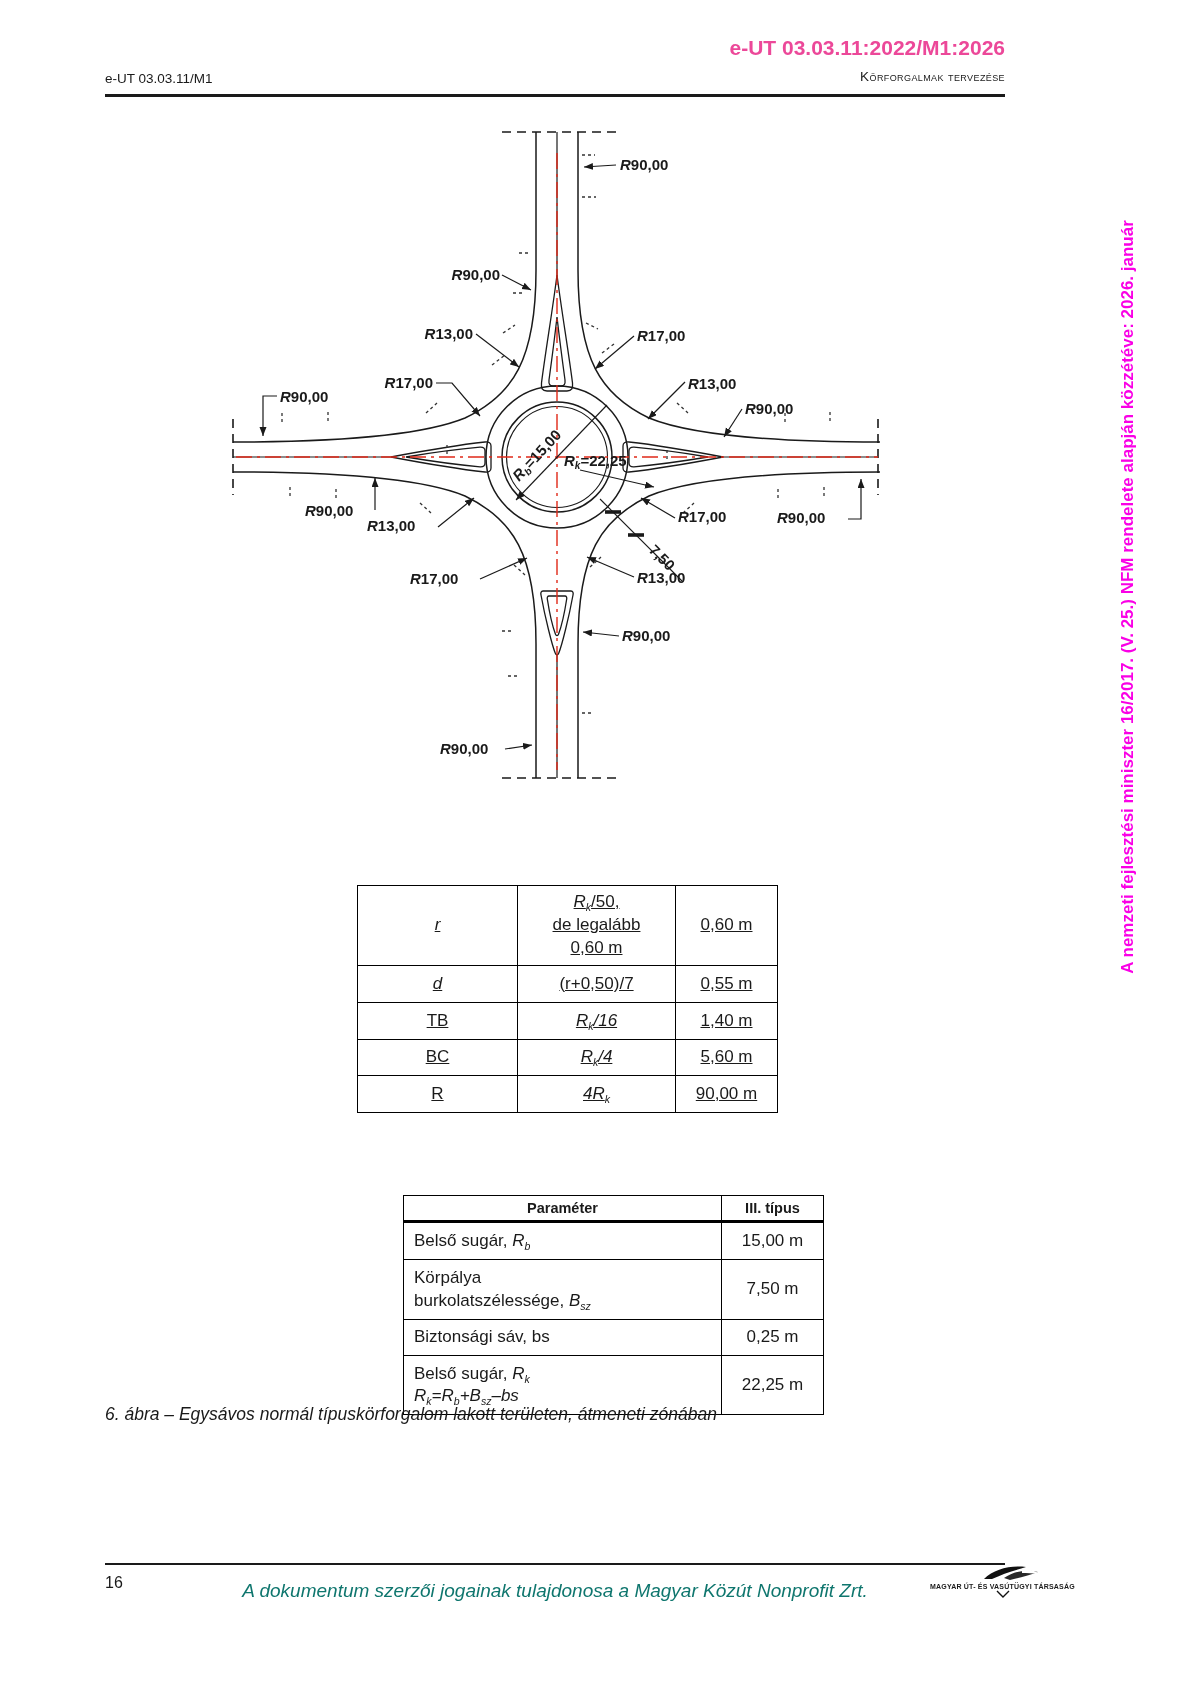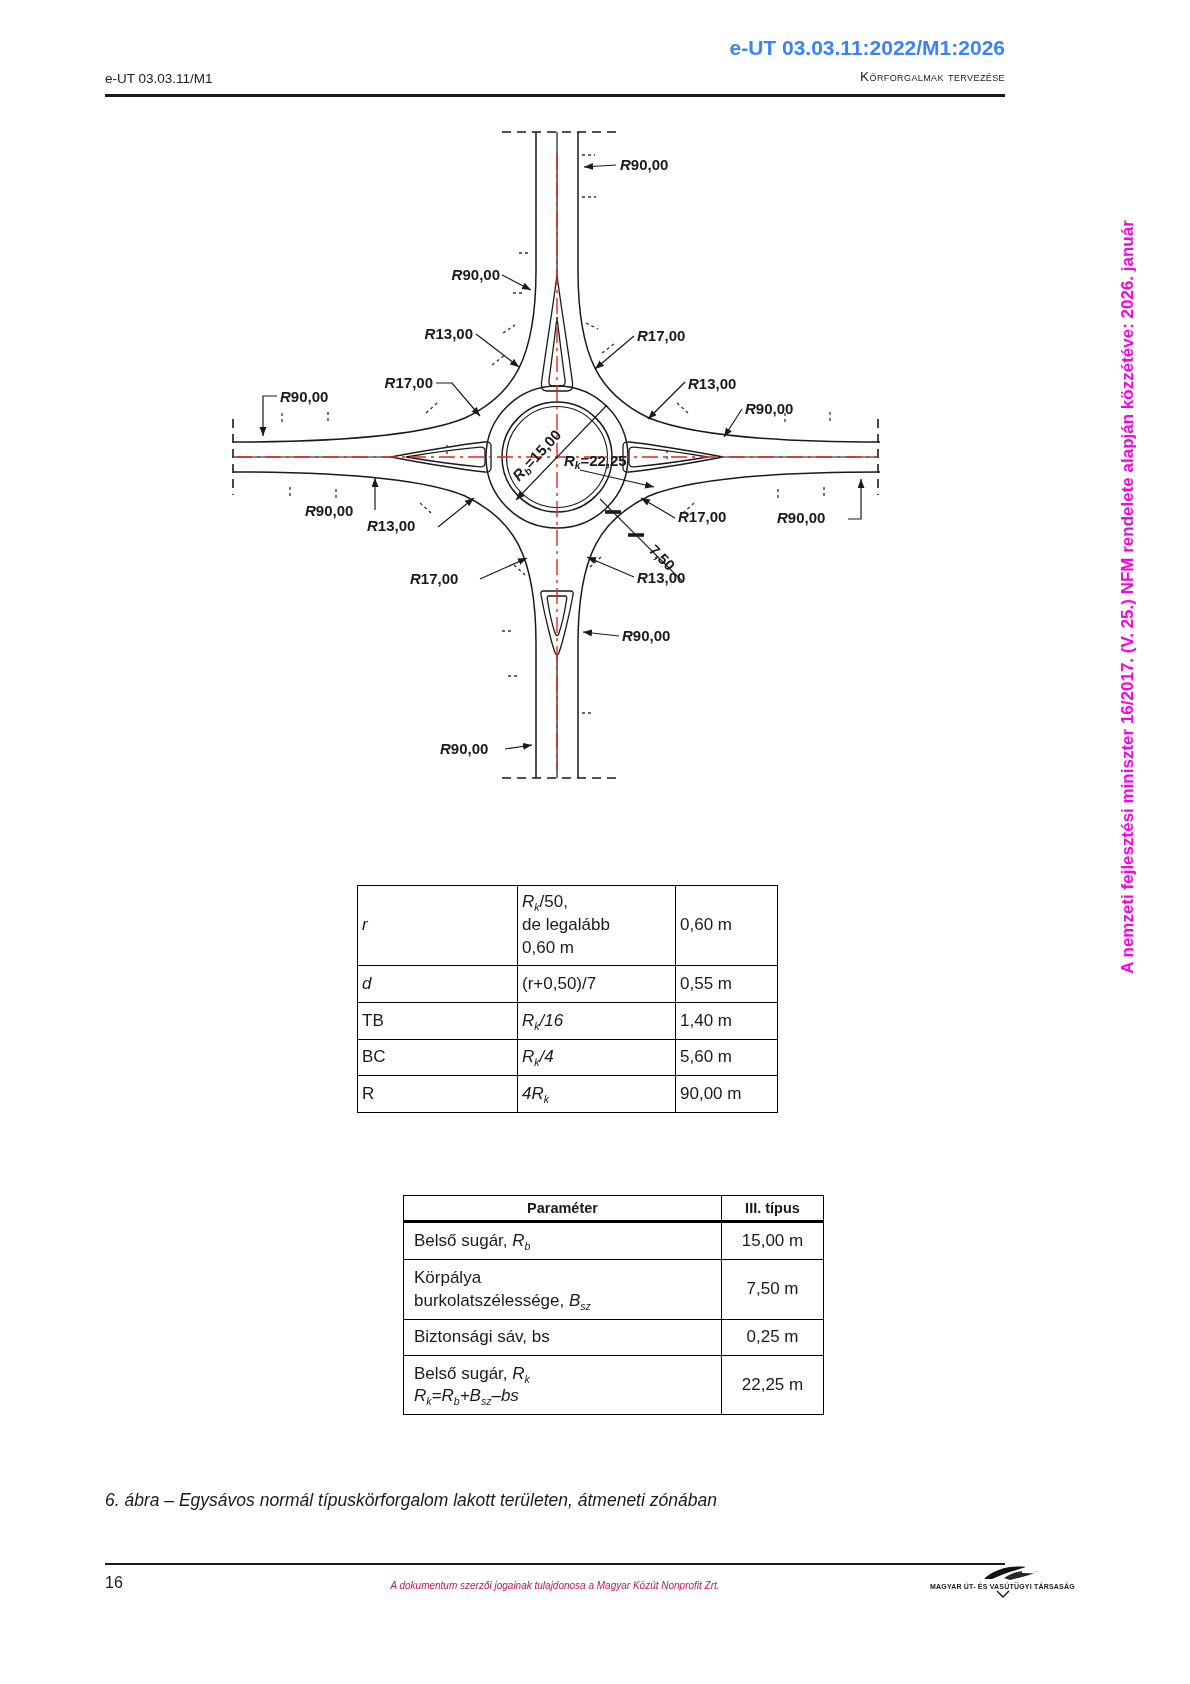--- a/index.html
+++ b/index.html
@@ -2,48 +2,48 @@
 <html><head>
 <meta charset="utf-8">
 <style>
   html,body{margin:0;padding:0;}
   body{
     width:1190px;height:1684px;position:relative;background:#ffffff;
     font-family:"Liberation Sans",sans-serif;color:#1a1a1a;overflow:hidden;
   }
   .abs{position:absolute;}
   
-  .std-number{right:185px;top:36px;font-size:21px;font-weight:700;color:#3b82f6;white-space:nowrap;}
+  .std-number{right:185px;top:36px;font-size:21px;font-weight:700;color:#ec4899;white-space:nowrap;}
   .doc-code{left:105px;top:71px;font-size:13.5px;}
   .section-title{right:185px;top:69px;font-size:13.5px;font-variant:small-caps;letter-spacing:.4px;margin-left:9px;}
   .rule{left:105px;width:900px;height:2.5px;background:#1a1a1a;}
   .rule.hdr{top:94px;}
   .rule.ftr{top:1563px;height:2.2px;}
   
   .side-note{
     left:1118px;top:1047px;width:900px;transform:rotate(-90deg);transform-origin:0 0;
     font-size:17px;font-weight:700;color:#FA00E6;white-space:nowrap;text-align:center;
   }
   
   table{border-collapse:collapse;table-layout:fixed;background:#fff;}
   .t1{left:357px;top:885px;width:420px;font-size:17px;}
-  .t1 td{border:1.6px solid #000;vertical-align:middle;padding:2px 4px;line-height:1.35;}
+  .t1 td{border:1.6px solid #000;text-align:center;vertical-align:middle;padding:2px 4px;line-height:1.35;text-decoration:underline;}
   .t2{left:357px;top:1195px;width:420px;font-size:17px;margin-left:46px;}
   .t2 th{border:1.6px solid #000;border-bottom:3.2px solid #000;font-size:14.5px;font-weight:700;
          text-align:center;vertical-align:middle;padding:4px 2px;}
   .t2 td{border:1.6px solid #000;vertical-align:middle;padding:3px 6px;line-height:1.3;}
   .t2 td.lbl{text-align:left;padding-left:10px;}
   .t2 td.val{text-align:center;}
   .h80{height:80px;}.h38{height:38px;}.h37{height:37px;}.h36{height:36px;}.h60{height:60px;}.h59{height:59px;}
   sub{font-size:.62em;line-height:0;}
   
-  .caption{left:105px;top:1490px;font-size:17.5px;font-style:italic;white-space:nowrap;}
+  .caption{left:105px;top:1404px;font-size:17.5px;font-style:italic;white-space:nowrap;}
   
   .page-number{left:105px;top:1574px;font-size:16px;}
-  .copyright{left:105px;top:1580px;width:900px;text-align:center;font-size:10px;font-style:italic;color:#be185d;}
+  .copyright{left:105px;top:1580px;width:900px;text-align:center;font-size:19px;font-style:italic;color:#0f766e;}
   .logo{left:930px;top:1565px;width:132px;}
   .logo .swoosh{margin-left:52px;display:block;}
   .logo .logo-text{font-size:7px;font-weight:700;letter-spacing:.2px;white-space:nowrap;margin-top:1px;}
   .logo .chev{margin-left:66px;display:block;}
   
   text.dlabel{font-family:"Liberation Sans",sans-serif;font-weight:700;font-size:15px;fill:#1a1a1a;font-style:normal;}
   tspan.it{font-style:italic;}
   tspan.subt{font-size:10px;font-style:italic;}
 </style>
 </head>

